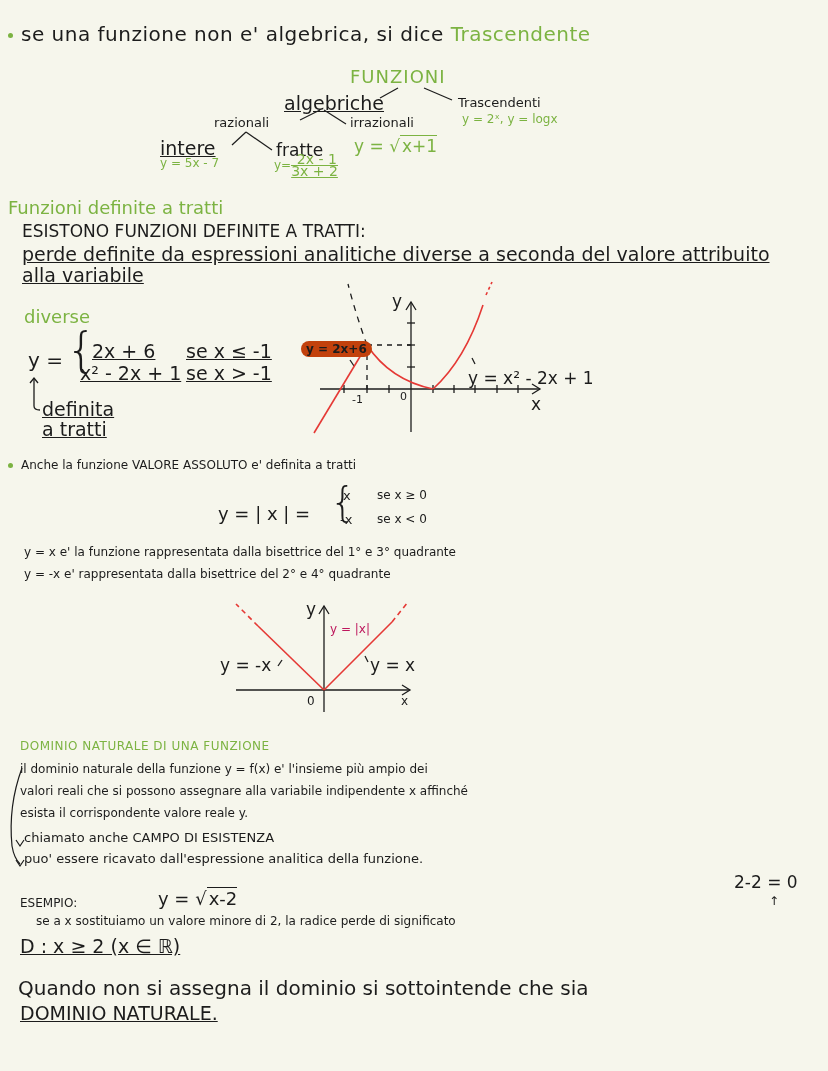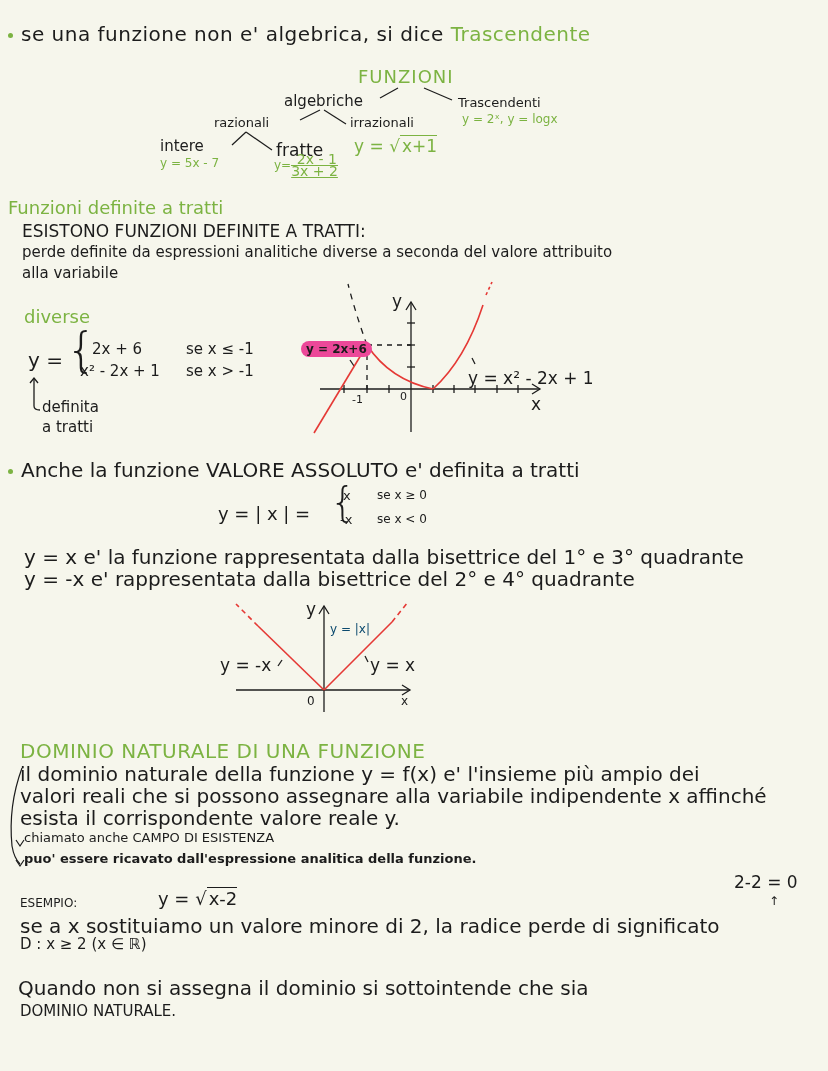--- a/index.html
+++ b/index.html
@@ -1,40 +1,40 @@
 <!DOCTYPE html>
 <html><head>
 <meta charset="utf-8">
 <style>
   html,body{margin:0;padding:0;}
   body{width:828px;height:1071px;background:#f6f6ec;position:relative;overflow:hidden;
        font-family:"DejaVu Sans",sans-serif;color:#1c1c1c;}
   .abs{position:absolute;white-space:nowrap;}
   .hand{font-family:"DejaVu Sans",sans-serif;letter-spacing:0.5px;}
   .green{color:#7cb342;}
-  .red{color:#0c4a6e;}
+  .red{color:#be185d;}
   .dot{display:inline-block;width:5px;height:5px;border-radius:50%;background:#7cb342;vertical-align:middle;margin-right:8px;}
-  .f18{font-size:18px;} .f16{font-size:20px;} .f15{font-size:15px;} .f14{font-size:17px;} .f13{font-size:13px;} .f12{font-size:12px;} .f11{font-size:11px;}
+  .f18{font-size:18px;} .f16{font-size:12px;} .f15{font-size:19px;text-decoration:underline;} .f14{font-size:17px;} .f13{font-size:13px;} .f12{font-size:12px;} .f11{font-size:11px;}
   .f20{font-size:20px;}
   .brace{font-size:48px;line-height:1;font-weight:200;}
   .frac{display:inline-block;vertical-align:middle;text-align:right;font-size:14px;line-height:11px;text-decoration:underline;}
   .frac .num{border-bottom:1px solid #7cb342;display:block;padding:0 1px;}
-  .highlight{background:#ec4899;border-radius:8px;padding:1px 5px;font-weight:bold;}
+  .highlight{background:#c2410c;border-radius:8px;padding:1px 5px;font-weight:bold;}
   svg{position:absolute;overflow:visible;}
   .sqrt{border-top:1.5px solid currentColor;padding-left:2px;}
 </style>
 </head>
 <body>
 
 <div class="abs hand f20" style="left:8px;top:22px;">
   <span class="dot"></span><span>se una funzione non e' algebrica, si dice</span>
   <span class="green">Trascendente</span>
 </div>
 
-<div class="abs green f18" style="left:350px;top:66px;letter-spacing:1px;margin-left:8px;">FUNZIONI</div>
+<div class="abs green f18" style="left:350px;top:66px;letter-spacing:1px;">FUNZIONI</div>
 <div class="abs f15" style="left:284px;top:92px;">algebriche</div>
 <div class="abs f13" style="left:458px;top:95px;">Trascendenti</div>
 <div class="abs green f12" style="left:462px;top:112px;">y = 2ˣ, y = logx</div>
 <div class="abs f13" style="left:214px;top:115px;">razionali</div>
 <div class="abs f13" style="left:350px;top:115px;">irrazionali</div>
 <div class="abs green f14" style="left:354px;top:136px;">
   <span>y = </span>√<span class="sqrt">x+1</span>
 </div>
 <div class="abs f15" style="left:160px;top:137px;">intere</div>
 <div class="abs green f12" style="left:160px;top:156px;">y = 5x - 7</div>
@@ -153,25 +153,25 @@
 <div class="abs green f16" style="left:20px;top:739px;letter-spacing:0.5px;">DOMINIO NATURALE DI UNA FUNZIONE</div>
 <svg style="left:4px;top:766px;" width="24" height="104">
   <path d="M18 2 Q4 40 8 80 Q10 92 16 98" stroke="#1c1c1c" stroke-width="1.2" fill="none"></path>
   <path d="M12 74 L16 80 L20 74" stroke="#1c1c1c" stroke-width="1.2" fill="none"></path>
   <path d="M12 94 L16 100 L20 94" stroke="#1c1c1c" stroke-width="1.2" fill="none"></path>
 </svg>
 <div class="abs f16" style="left:20px;top:762px;">il dominio naturale della funzione  y = f(x)  e' l'insieme più ampio dei</div>
 <div class="abs f16" style="left:20px;top:784px;">valori reali che si possono assegnare alla variabile indipendente x affinché</div>
 <div class="abs f16" style="left:20px;top:806px;">esista il corrispondente valore reale y.</div>
 <div class="abs f13" style="left:24px;top:830px;">chiamato anche CAMPO DI ESISTENZA</div>
-<div class="abs f13" style="left:24px;top:851px;font-weight:bold;">puo' essere ricavato dall'espressione analitica della funzione.</div>
+<div class="abs f13" style="left:24px;top:851px;">puo' essere ricavato dall'espressione analitica della funzione.</div>
 
 <div class="abs f14" style="left:734px;top:872px;">2-2 = 0</div>
 <div class="abs f12" style="left:769px;top:894px;">↑</div>
 <div class="abs f12" style="left:20px;top:896px;">ESEMPIO:</div>
 <div class="abs f18" style="left:158px;top:888px;">
   <span>y = </span>√<span class="sqrt">x-2</span>
 </div>
-<div class="abs f16" style="left:20px;top:914px;">se a x sostituiamo un valore minore di 2, la radice perde di significato</div>
+<div class="abs f16" style="left:36px;top:914px;">se a x sostituiamo un valore minore di 2, la radice perde di significato</div>
 <div class="abs f15" style="left:20px;top:935px;">D : x ≥ 2  (x ∈ ℝ)</div>
 
 <div class="abs f20" style="left:18px;top:976px;">Quando non si assegna il dominio si sottointende che sia</div>
 <div class="abs f15" style="left:20px;top:1002px;">DOMINIO NATURALE.</div>
 
 </body></html>

